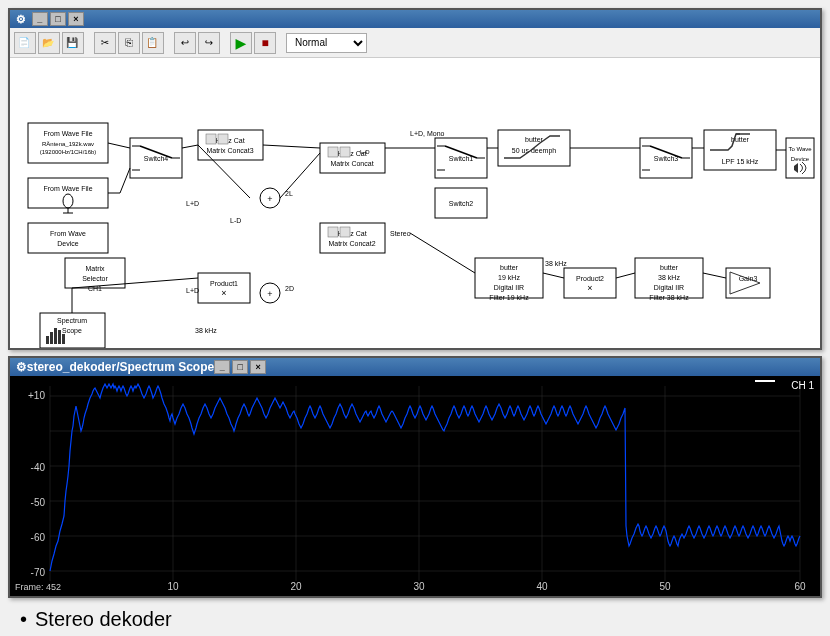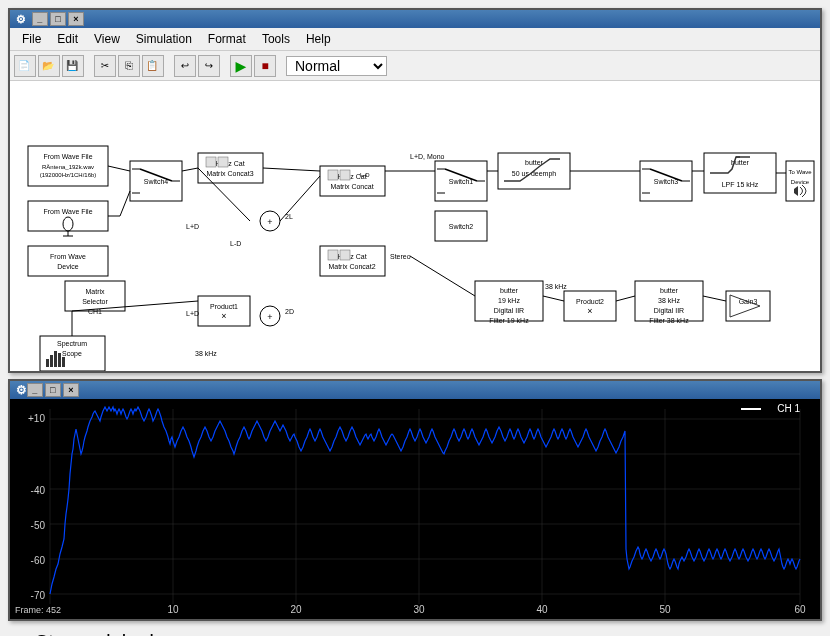--- a/index.html
+++ b/index.html
@@ -89,21 +89,21 @@
       border: 1px solid #aaa;
       display: flex;
       align-items: center;
       justify-content: center;
       cursor: pointer;
       font-size: 10px;
     }
     .tb-sep { width: 6px; }
     .tb-dropdown {
       height: 20px;
-      font-size: 14px;
+      font-size: 10px;
       border: 1px solid #aaa;
       background: #fff;
       padding: 0 4px;
     }
     .tb-play {
       color: #090;
       font-size: 14px;
     }
     .tb-stop {
       color: #900;
@@ -143,25 +143,25 @@
       overflow: hidden;
       height: 220px;
     }
     .scope-plot-area svg {
       width: 100%;
       height: 100%;
     }
     .scope-legend {
       position: absolute;
       top: 4px;
-      right: 20px;
+      right: 6px;
       color: #fff;
       font-size: 10px;
       display: flex;
-      align-items: center;
+      align-items: flex-start;
       gap: 16px;
     }
     .legend-line {
       display: inline-block;
       width: 20px;
       height: 2px;
       background: #fff;
       vertical-align: middle;
     }
 
@@ -189,29 +189,20 @@
 
     <div class="window-titlebar">
       <span class="title-icon">⚙</span>
       <div class="window-controls">
         <div class="win-btn">_</div>
         <div class="win-btn">□</div>
         <div class="win-btn">×</div>
       </div>
     </div>
 
-    <div class="menubar">
-      <div class="menu-item">File</div>
-      <div class="menu-item">Edit</div>
-      <div class="menu-item">View</div>
-      <div class="menu-item">Simulation</div>
-      <div class="menu-item">Format</div>
-      <div class="menu-item">Tools</div>
-      <div class="menu-item">Help</div>
-    </div>
 
     <div class="toolbar">
       <div class="tb-btn">📄</div>
       <div class="tb-btn">📂</div>
       <div class="tb-btn">💾</div>
       <div class="tb-sep"></div>
       <div class="tb-btn">✂</div>
       <div class="tb-btn">⎘</div>
       <div class="tb-btn">📋</div>
       <div class="tb-sep"></div>
@@ -409,20 +400,21 @@
 
       </svg>
     </div>
 
   </div>
 
   <div class="scope-window">
 
     <div class="scope-titlebar">
       <span class="title-icon">⚙</span>
+      <span class="title-text">stereo_dekoder/Spectrum Scope</span>
       <div class="window-controls">
         <div class="win-btn">_</div>
         <div class="win-btn">□</div>
         <div class="win-btn">×</div>
       </div>
     </div>
 
     <div class="scope-plot-area">
       <div class="scope-legend">
         <span class="legend-line"></span>

